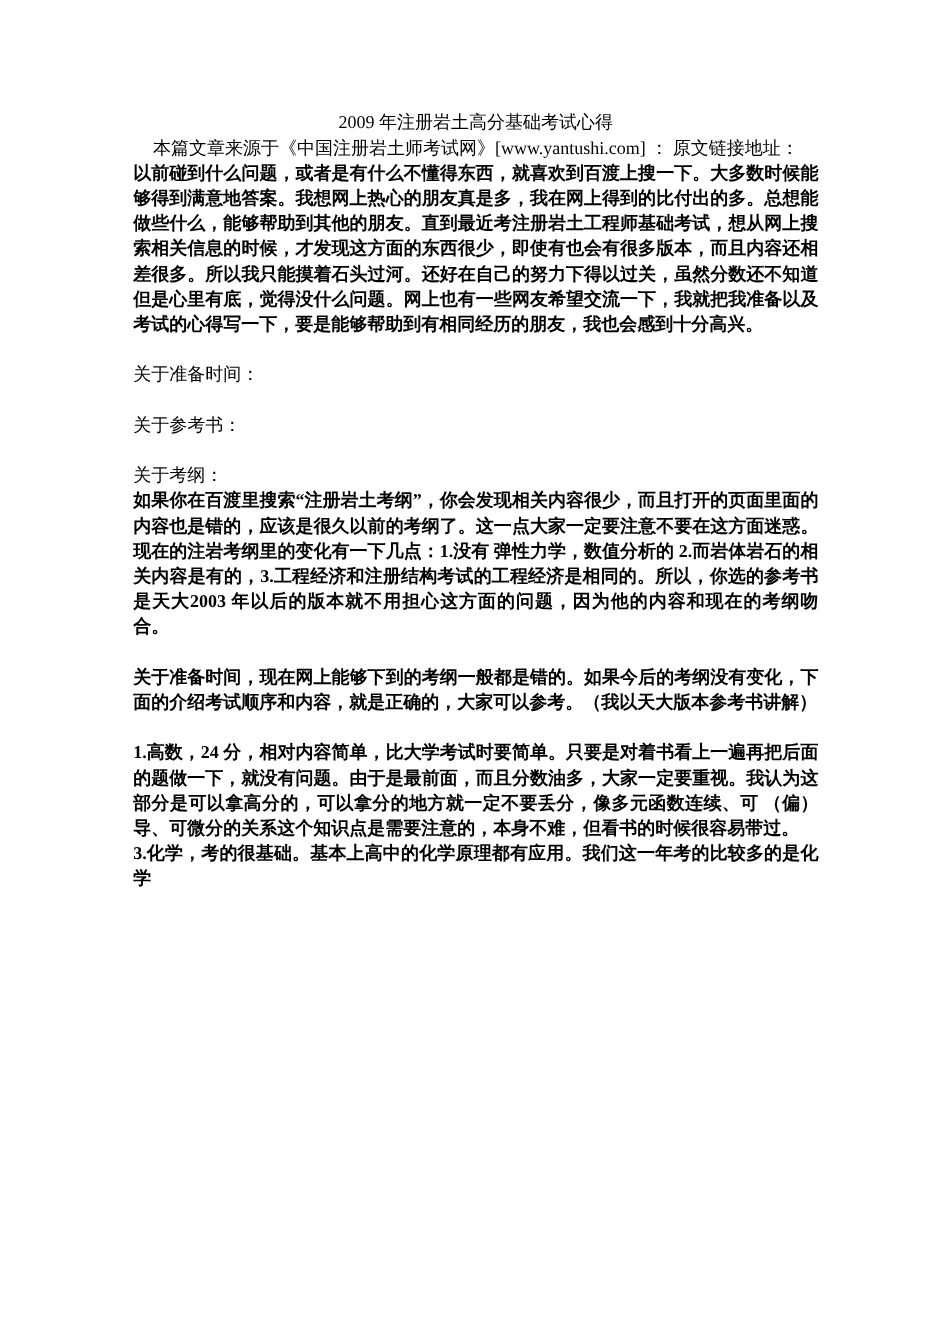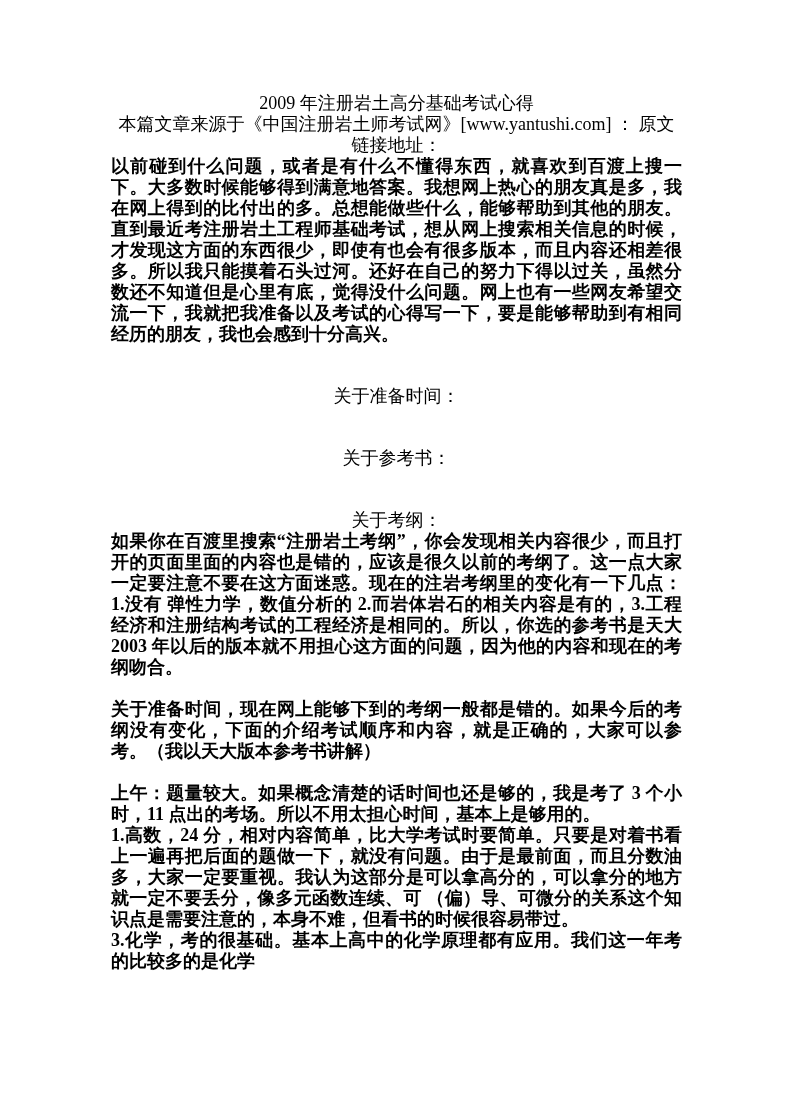--- a/index.html
+++ b/index.html
@@ -11,35 +11,34 @@
     position: relative;
     width: 792px;
     height: 1120px;
     box-sizing: border-box;
     background: #ffffff;
     padding: 93px 110px 0 111px;
     overflow: hidden;
   }
   .doc {
     font-family: "Liberation Serif", "DejaVu Serif", serif;
-    font-size: 18px;
+    font-size: 15px;
     line-height: 21px;
     color: #000000;
   }
   .center {
     text-align: center;
   }
   .para {
     text-align: justify;
     text-justify: inter-ideograph;
     font-weight: bold;
   }
   .heading {
-    text-align: center;
-    margin-top: 20px;
+    text-align: left;
   }
   .gap {
     height: 21px;
   }
 </style>
 </head>
 <body>
 
 <div class="page">
   <div class="doc">
@@ -63,19 +62,18 @@
 
     <div class="heading">关于考纲：</div>
     <div class="para">如果你在百渡里搜索“注册岩土考纲”，你会发现相关内容很少，而且打开的页面里面的内容也是错的，应该是很久以前的考纲了。这一点大家一定要注意不要在这方面迷惑。现在的注岩考纲里的变化有一下几点：1.没有 弹性力学，数值分析的 2.而岩体岩石的相关内容是有的，3.工程经济和注册结构考试的工程经济是相同的。所以，你选的参考书是天大2003 年以后的版本就不用担心这方面的问题，因为他的内容和现在的考纲吻合。</div>
 
     <div class="gap"></div>
 
     <div class="para">关于准备时间，现在网上能够下到的考纲一般都是错的。如果今后的考纲没有变化，下面的介绍考试顺序和内容，就是正确的，大家可以参考。（我以天大版本参考书讲解）</div>
 
     <div class="gap"></div>
 
-    <div class="para">上午：题量较大。如果概念清楚的话时间也还是够的，我是考了 3 个小时，11 点出的考场。所以不用太担心时间，基本上是够用的。</div>
 
     <div class="para">1.高数，24 分，相对内容简单，比大学考试时要简单。只要是对着书看上一遍再把后面的题做一下，就没有问题。由于是最前面，而且分数油多，大家一定要重视。我认为这部分是可以拿高分的，可以拿分的地方就一定不要丢分，像多元函数连续、可 （偏）导、可微分的关系这个知识点是需要注意的，本身不难，但看书的时候很容易带过。</div>
     <div class="para">3.化学，考的很基础。基本上高中的化学原理都有应用。我们这一年考的比较多的是化学</div>
 
   </div>
 </div>
 
 </body></html>

